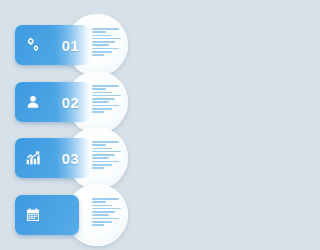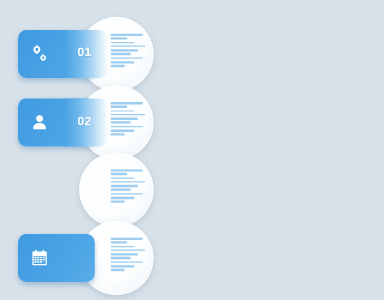--- a/index.html
+++ b/index.html
@@ -87,21 +87,21 @@
                 #a9d4f3 62%,
                 #dbeefa 84%,
                 rgba(240,249,253,0.0) 100%);
     display: flex;
     align-items: center;
     justify-content: center;
     z-index: 3;
   }
   .num {
     color: #ffffff;
-    font-size: 10px;
+    font-size: 15px;
     font-weight: bold;
     letter-spacing: 0.4px;
     line-height: 1;
     margin-left: -3px;
     text-shadow: 0 0.5px 1px rgba(60,120,170,0.35);
   }
 
   
   .text-block {
     position: absolute;
@@ -194,20 +194,37 @@
       <div class="tline w60">nibh euismod</div>
       <div class="tline w92">tincidunt ut laoreet</div>
       <div class="tline w70">dolore magna</div>
       <div class="tline w40">aliquam erat</div>
     </div>
   </div>
 
   <div class="step" style="top:127px;">
     <div class="circle"></div>
 
+    <div class="card">
+      <span class="icon-wrap">
+        <svg viewBox="0 0 24 24" aria-hidden="true">
+          <rect x="2.5" y="14.5" width="3.6" height="7"></rect>
+          <rect x="7.8" y="11" width="3.6" height="10.5"></rect>
+          <rect x="13.1" y="13" width="3.6" height="8.5"></rect>
+          <rect x="18.4" y="8.5" width="3.6" height="13"></rect>
+          <path d="M3.2 10.6l5-4.2 3.6 2.6 6.2-5.3 1.3 1.5-7.3 6.3-3.6-2.6-4 3.4z"></path>
+          <path d="M15.8 2.2h5.4v1.9h-5.4z"></path>
+          <path d="M19.3 2.2h1.9v5.4h-1.9z"></path>
+        </svg>
+      </span>
+
+      <div class="num-pill">
+        <span class="num">03</span>
+      </div>
+    </div>
 
     <div class="text-block">
       <div class="tline w92">Lorem ipsum dolor</div>
       <div class="tline w48">sit amet,</div>
       <div class="tline w70">consectetur</div>
       <div class="tline w100">adipiscing elit, sed</div>
       <div class="tline w78">diam nonummy</div>
       <div class="tline w60">nibh euismod</div>
       <div class="tline w92">tincidunt ut laoreet</div>
       <div class="tline w70">dolore magna</div>

